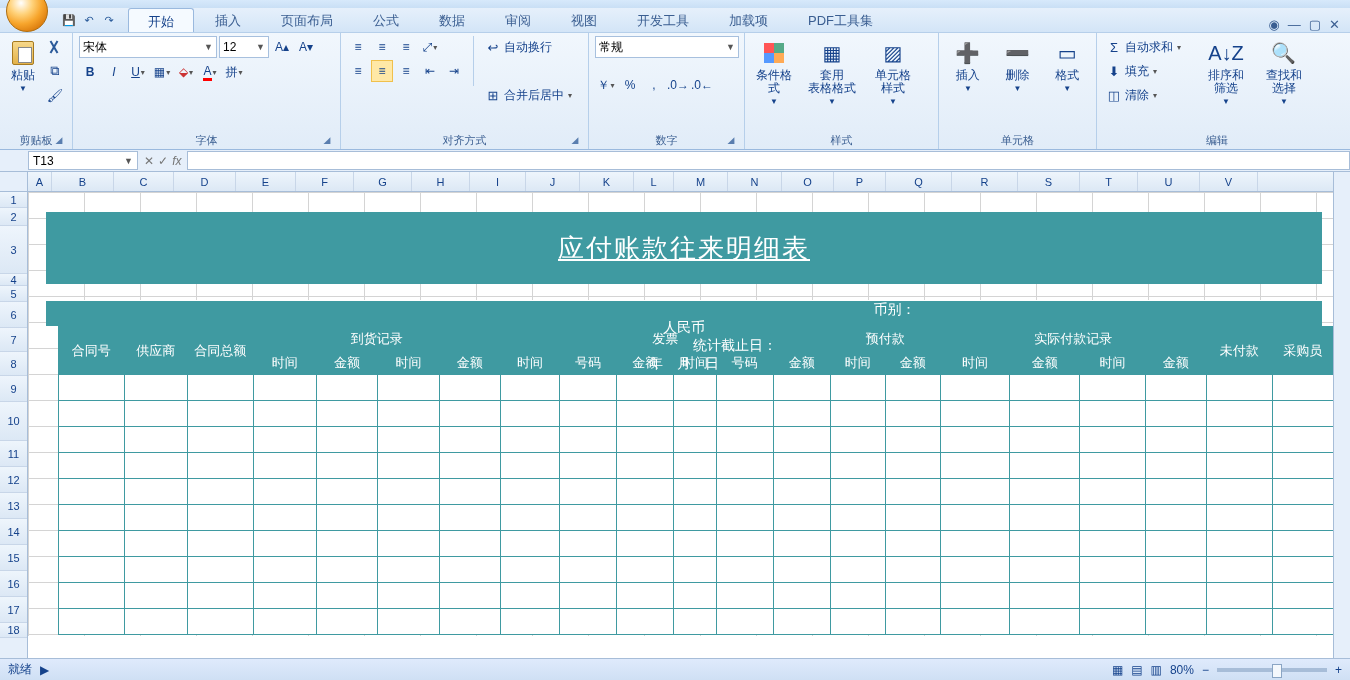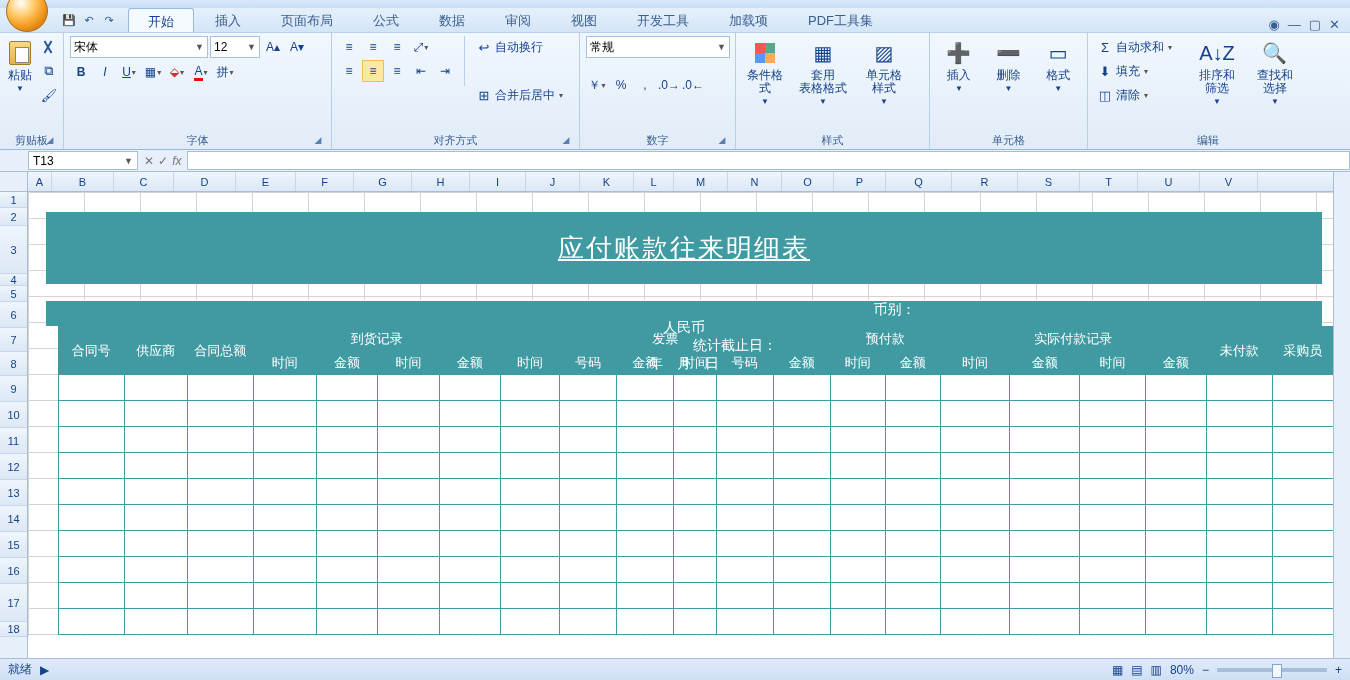--- a/index.html
+++ b/index.html
@@ -113,21 +113,21 @@
   <div class="help-area">
     <span>◉</span>
     <span>—</span>
     <span>▢</span>
     <span>✕</span>
   </div>
 </div>
 
 <div class="ribbon">
 
-  <div class="rgroup" style="width:64px">
+  <div class="rgroup" style="width:73px">
     <div class="rgroup-body">
       <div class="bigbtn">
         <div class="ic">
             <div class="paste-ic"></div>
           </div>
         <div class="lb">粘贴</div>
         <div style="font-size:8px">▼</div>
       </div>
       <div class="smallcol">
         <div class="smallbtn">
@@ -326,28 +326,28 @@
       <div class="sel-all"></div>
       <div class="rh" style="height: 16px;">1</div>
       <div class="rh" style="height: 18px;">2</div>
       <div class="rh" style="height: 48px;">3</div>
       <div class="rh" style="height: 12px;">4</div>
       <div class="rh" style="height: 16px;">5</div>
       <div class="rh" style="height: 26px;">6</div>
       <div class="rh" style="height: 24px;">7</div>
       <div class="rh" style="height: 24px;">8</div>
       <div class="rh" style="height: 26px;">9</div>
-      <div class="rh" style="height: 26px;">10</div>
+      <div class="rh" style="height: 39px;">10</div>
       <div class="rh" style="height: 26px;">11</div>
       <div class="rh" style="height: 26px;">12</div>
       <div class="rh" style="height: 26px;">13</div>
       <div class="rh" style="height: 26px;">14</div>
       <div class="rh" style="height: 26px;">15</div>
       <div class="rh" style="height: 26px;">16</div>
-      <div class="rh" style="height: 38px;">17</div>
+      <div class="rh" style="height: 26px;">17</div>
       <div class="rh" style="height: 15px;">18</div>
     </div>
   <div class="gridwrap">
     <div class="colhdrs" id="colhdrs">
         <div class="ch" style="width: 24px;">A</div>
         <div class="ch" style="width: 62px;">B</div>
         <div class="ch" style="width: 60px;">C</div>
         <div class="ch" style="width: 62px;">D</div>
         <div class="ch" style="width: 60px;">E</div>
         <div class="ch" style="width: 58px;">F</div>

